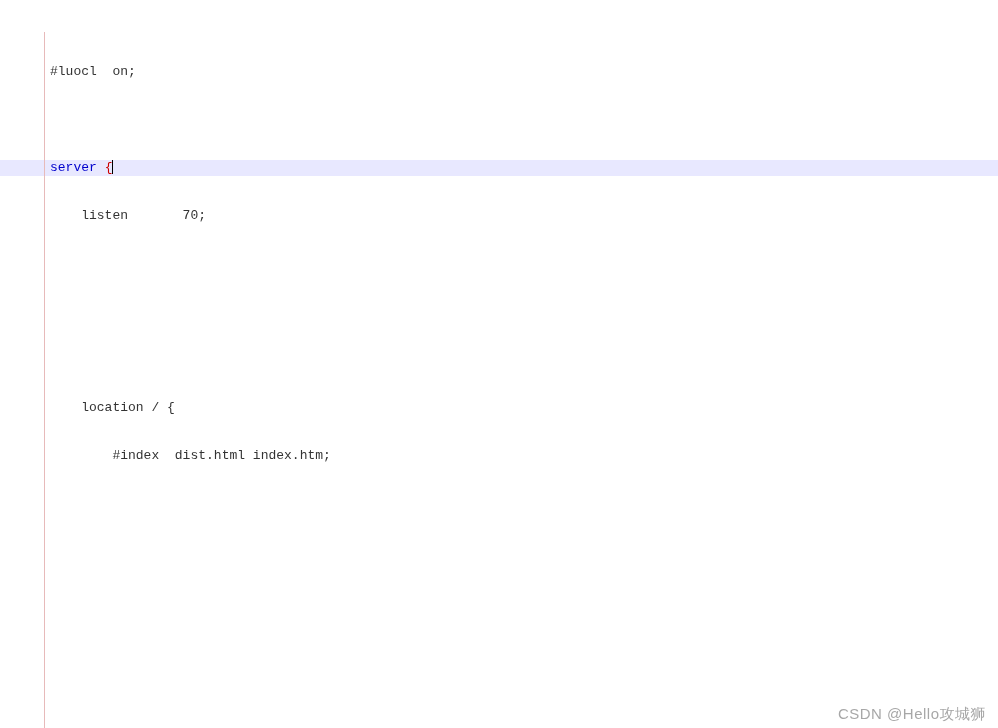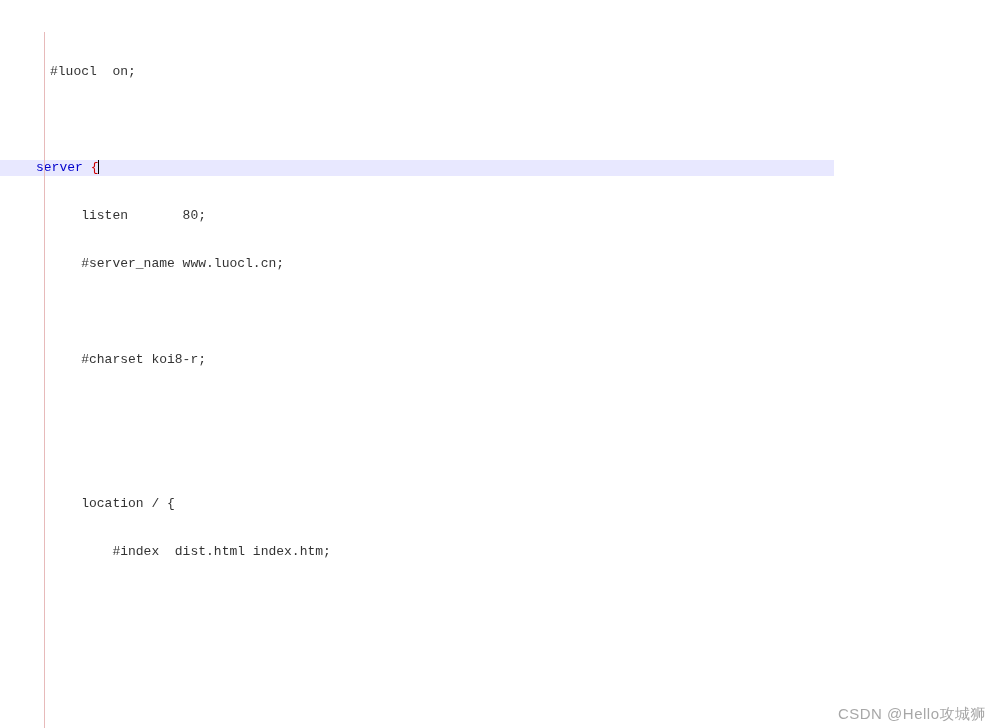--- a/index.html
+++ b/index.html
@@ -24,22 +24,22 @@
     left: 44px;
     top: 32px;
     width: 0;
     height: 696px;
     border-left: 1px solid #e7baba;
   }
   .line { height: 16px; padding-left: 22px; }
   .hl {
     background: #e8e8ff;
     margin-left: -28px;
-    padding-left: 36px;
-    width: 834px;
+    padding-left: 50px;
+    width: 998px;
   }
   .kw { color: #0000cc; }
   .brace { color: #cc0000; }
   .watermark {
     position: absolute;
     right: 12px;
     bottom: 6px;
     color: rgba(120,120,120,0.65);
     font-family: Arial, sans-serif;
     font-size: 15px;
@@ -56,24 +56,22 @@
 </style>
 </head>
 <body>
 
 <div class="editor">
   <div class="fold-line"></div>
 
   <div class="line">#luocl  on;</div>
   <div class="line"></div>
   <div class="line hl"><span class="kw">server</span> <span class="brace">{</span><span class="cursor"></span></div>
-  <div class="line">    listen       80;</div>
-  <div class="line">    #server_name www.luocl.cn;</div>
+  <div class="line">    listen       70;</div>
   <div class="line"></div>
-  <div class="line">    #charset koi8-r;</div>
   <div class="line"></div>
   <div class="line"></div>
   <div class="line">    location / {</div>
   <div class="line">        #index  dist.html index.htm;</div>
   
   
   
   
   
   

